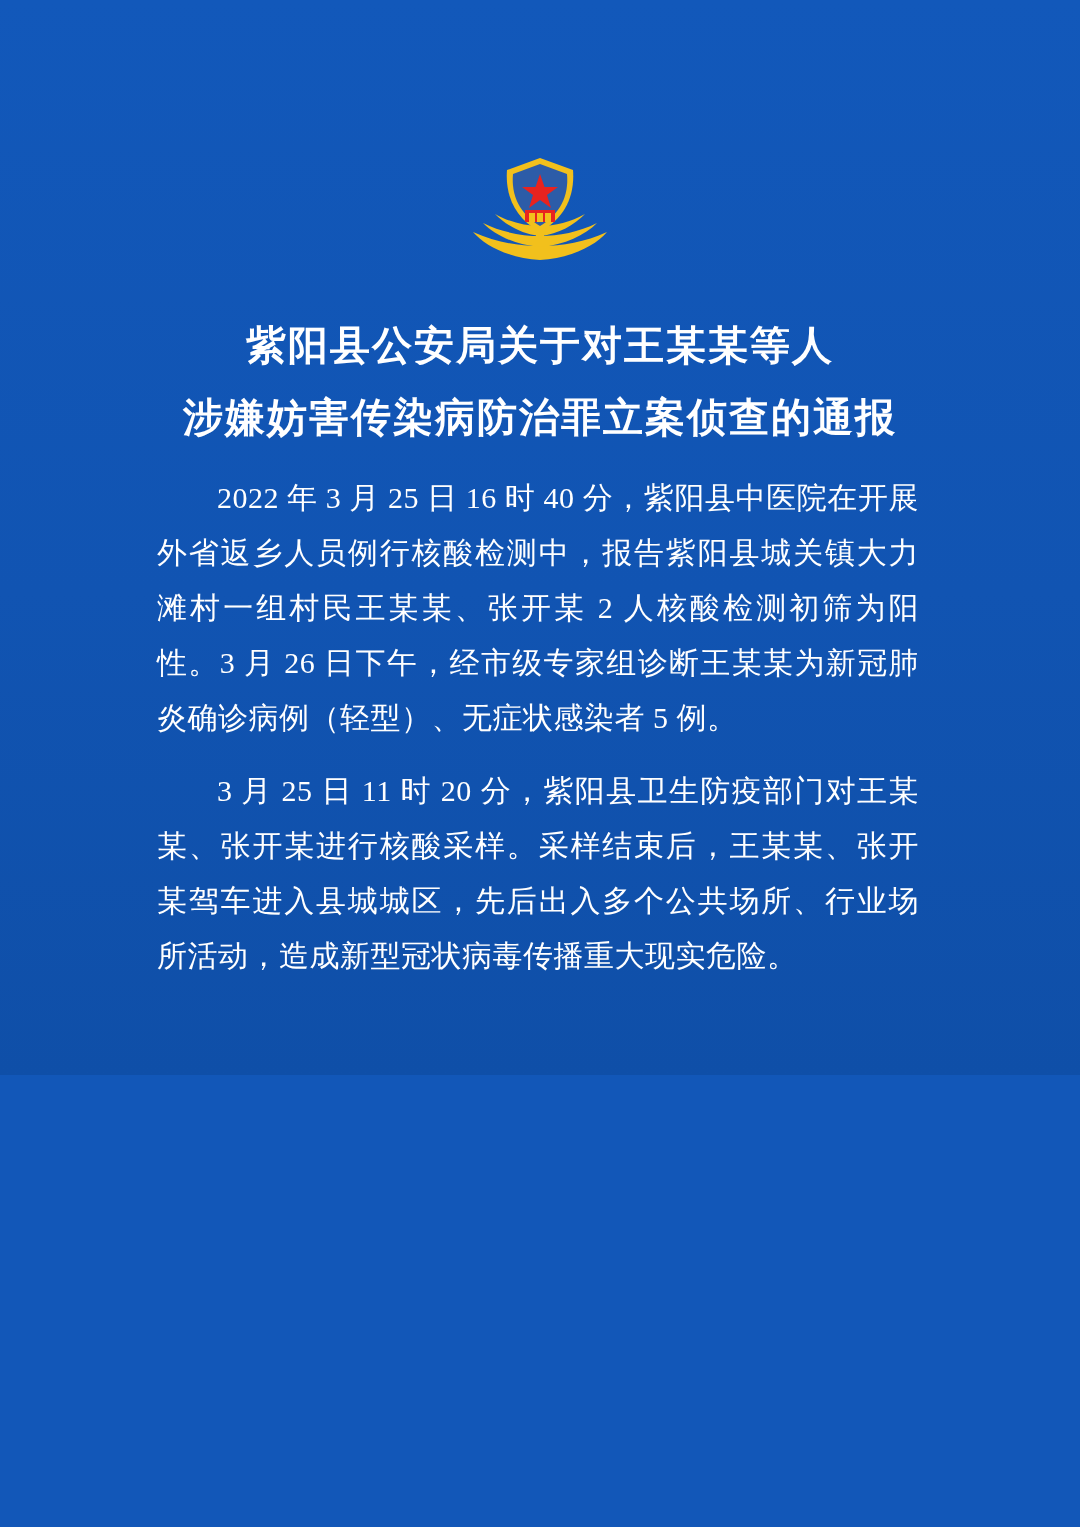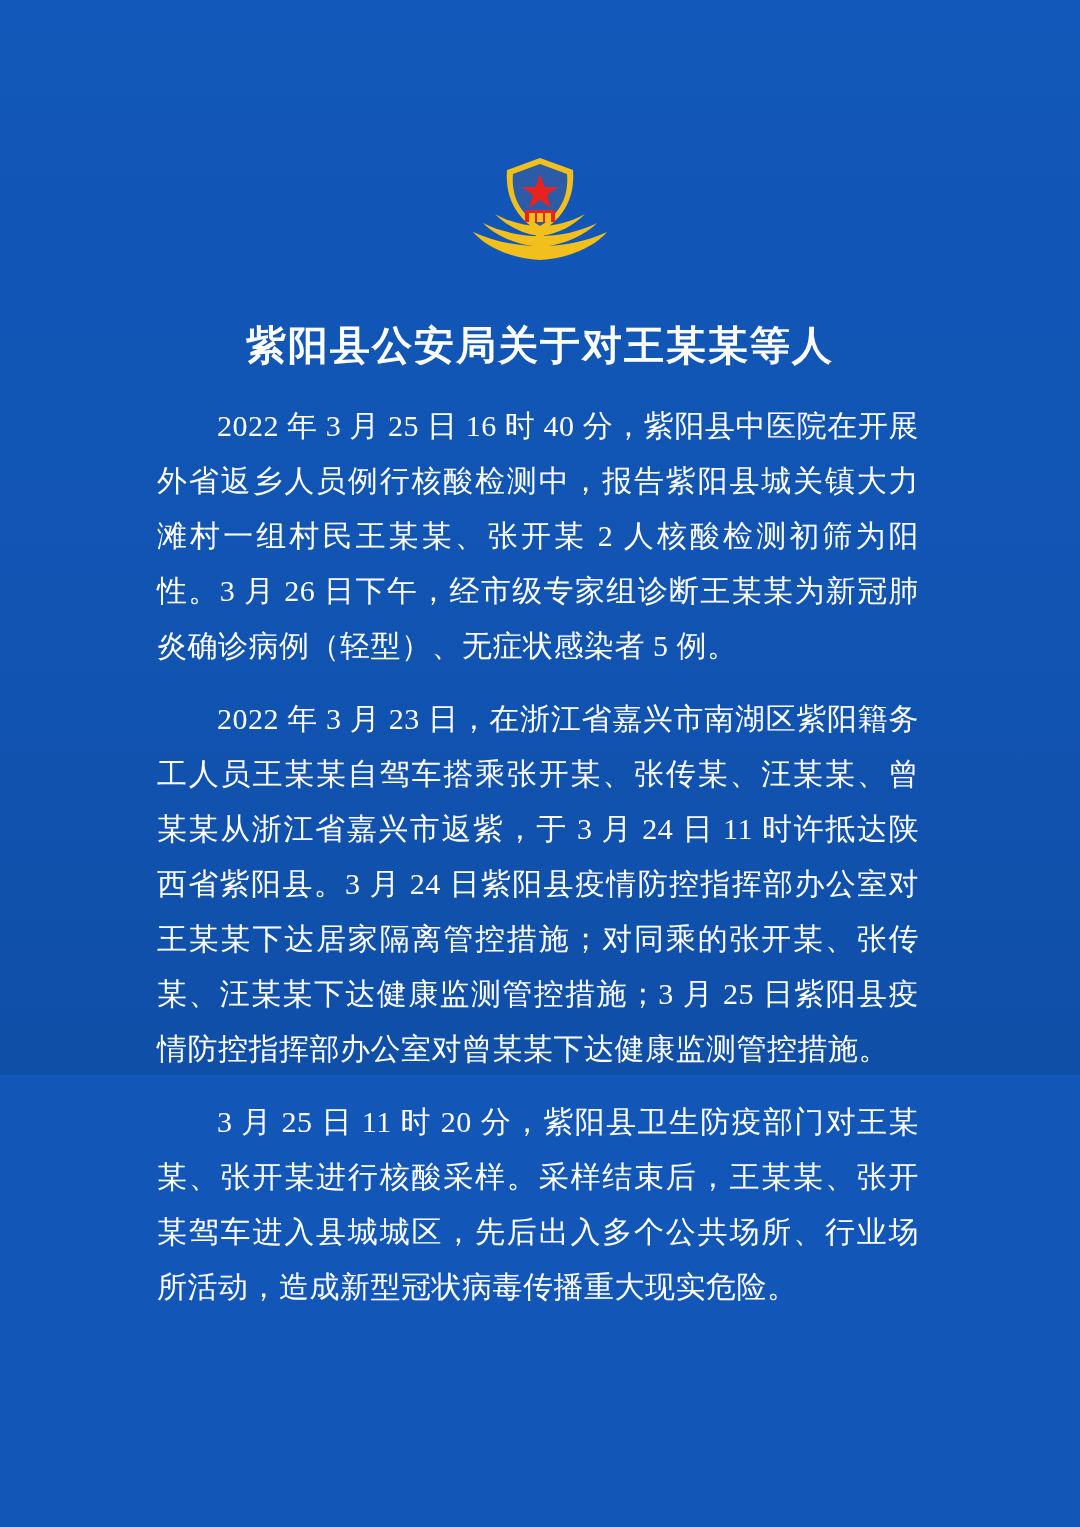--- a/index.html
+++ b/index.html
@@ -93,21 +93,21 @@
         <rect x="72" y="63" width="6" height="9" fill="#f2c01c"></rect>
         <rect x="80" y="63" width="6" height="9" fill="#f2c01c"></rect>
 
         <rect x="71" y="78" width="8" height="16" fill="#f2c01c"></rect>
       </svg>
     </div>
   </div>
 
   <div class="title-block">
     <div class="title-line">紫阳县公安局关于对王某某等人</div>
+    <div class="title-line">涉嫌妨害传染病防治罪立案侦查的通报</div>
   </div>
 
   <div class="body-block">
     <p class="para">2022 年 3 月 25 日 16 时 40 分，紫阳县中医院在开展外省返乡人员例行核酸检测中，报告紫阳县城关镇大力滩村一组村民王某某、张开某 2 人核酸检测初筛为阳性。3 月 26 日下午，经市级专家组诊断王某某为新冠肺炎确诊病例（轻型）、无症状感染者 5 例。</p>
-    <p class="para">2022 年 3 月 23 日，在浙江省嘉兴市南湖区紫阳籍务工人员王某某自驾车搭乘张开某、张传某、汪某某、曾某某从浙江省嘉兴市返紫，于 3 月 24 日 11 时许抵达陕西省紫阳县。3 月 24 日紫阳县疫情防控指挥部办公室对王某某下达居家隔离管控措施；对同乘的张开某、张传某、汪某某下达健康监测管控措施；3 月 25 日紫阳县疫情防控指挥部办公室对曾某某下达健康监测管控措施。</p>
     <p class="para">3 月 25 日 11 时 20 分，紫阳县卫生防疫部门对王某某、张开某进行核酸采样。采样结束后，王某某、张开某驾车进入县城城区，先后出入多个公共场所、行业场所活动，造成新型冠状病毒传播重大现实危险。</p>
   </div>
 
 </div>
 
 </body></html>

